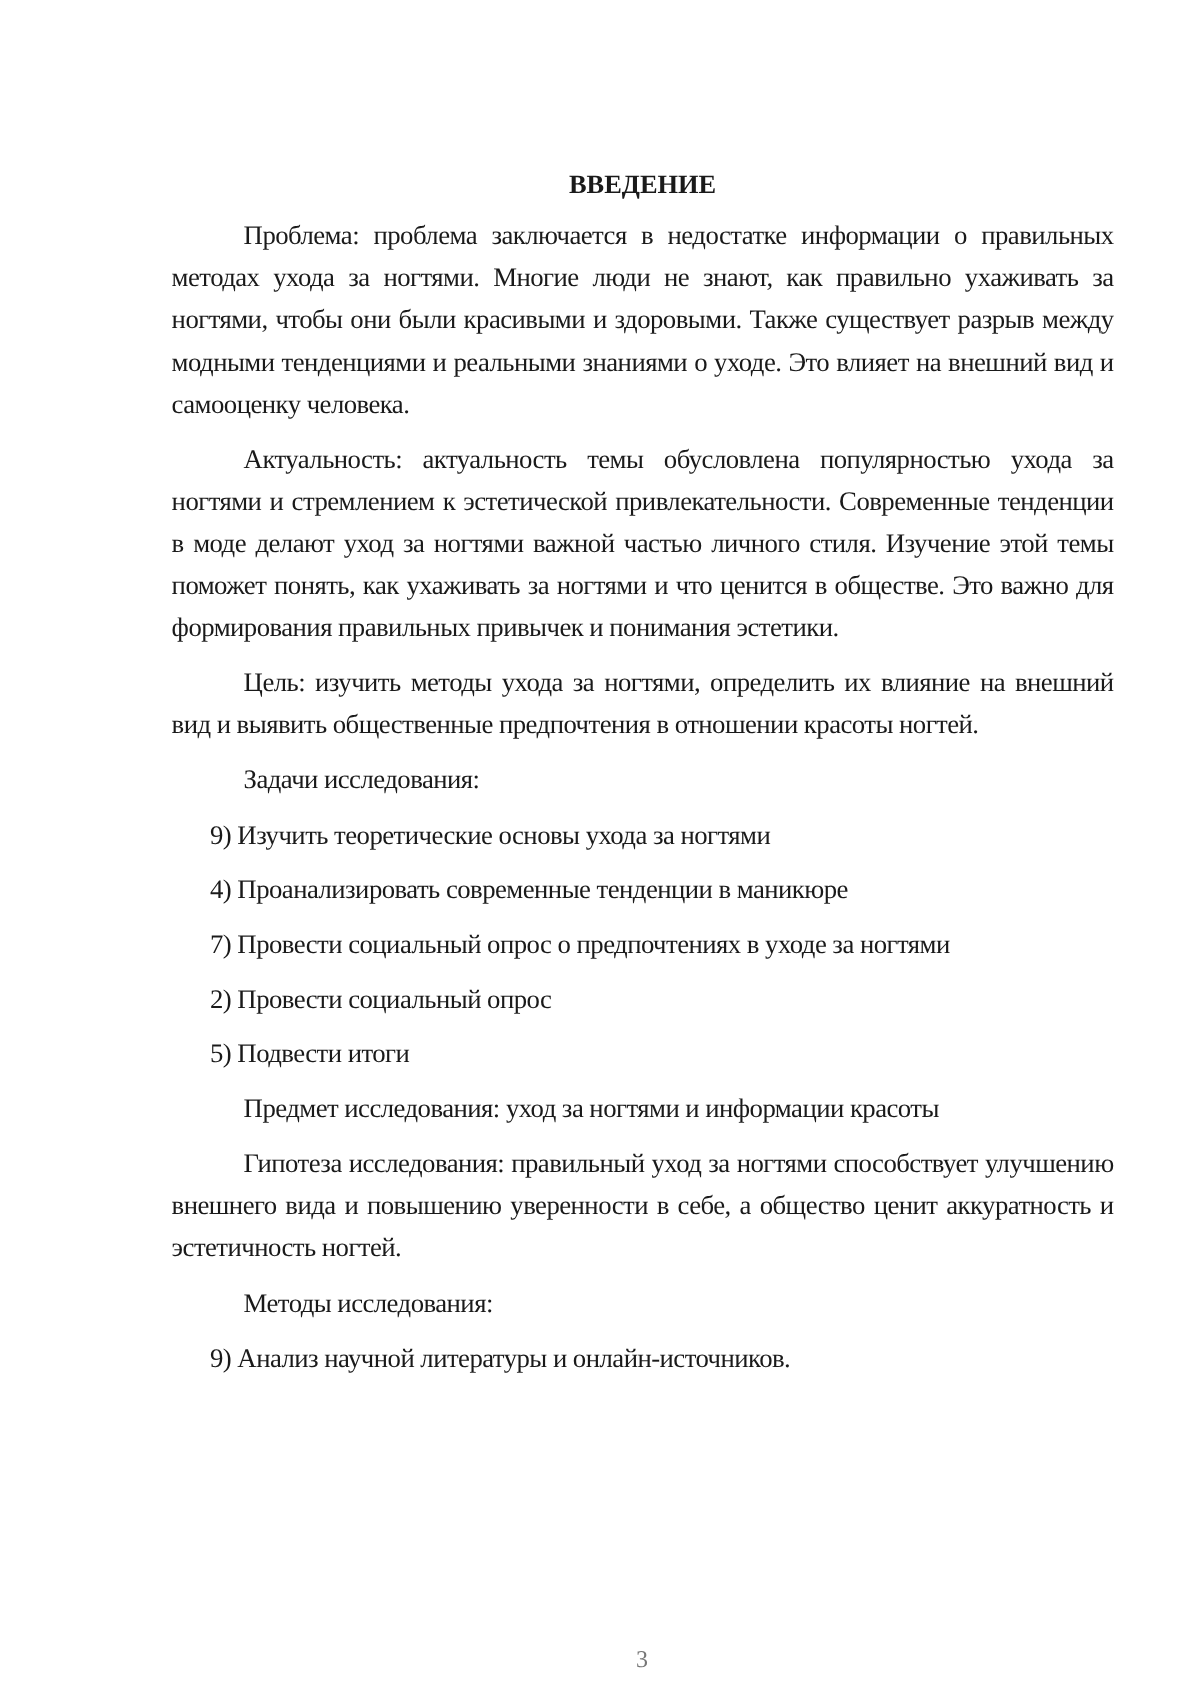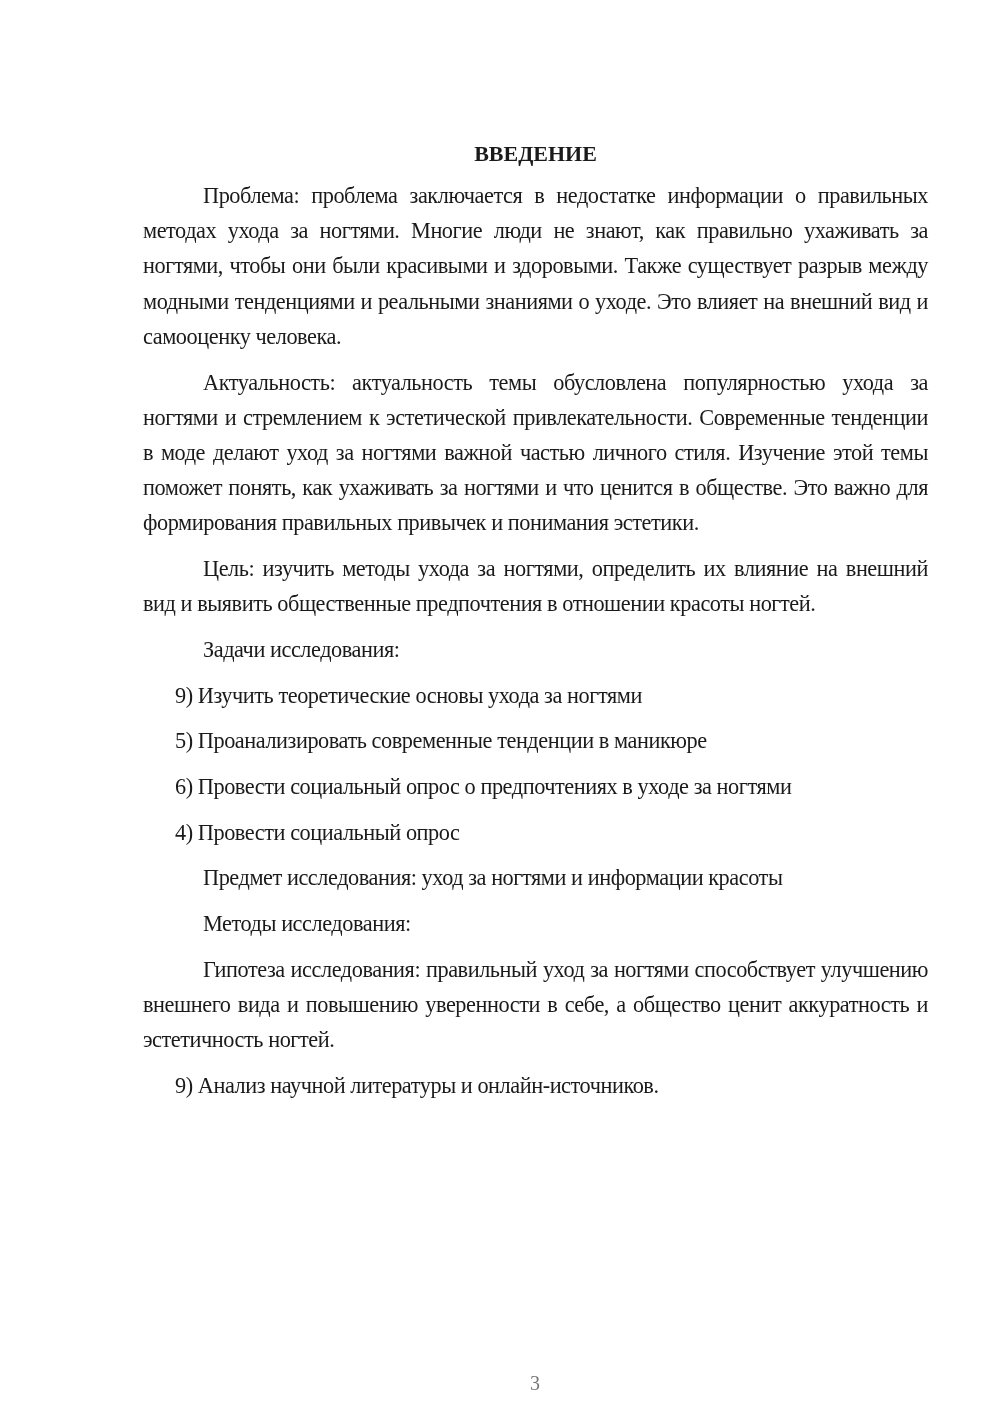--- a/index.html
+++ b/index.html
@@ -33,28 +33,29 @@
   <div class="content">
     <h1 class="title">ВВЕДЕНИЕ</h1>
 
     <p class="para">Проблема: проблема заключается в недостатке информации о правильных методах ухода за ногтями. Многие люди не знают, как правильно ухаживать за ногтями, чтобы они были красивыми и здоровыми. Также существует разрыв между модными тенденциями и реальными знаниями о уходе. Это влияет на внешний вид и самооценку человека.</p>
     <p class="para">Актуальность: актуальность темы обусловлена популярностью ухода за ногтями и стремлением к эстетической привлекательности. Современные тенденции в моде делают уход за ногтями важной частью личного стиля. Изучение этой темы поможет понять, как ухаживать за ногтями и что ценится в обществе. Это важно для формирования правильных привычек и понимания эстетики.</p>
     <p class="para">Цель: изучить методы ухода за ногтями, определить их влияние на внешний вид и выявить общественные предпочтения в отношении красоты ногтей.</p>
     <p class="para solo">Задачи исследования:</p>
 
     <div>
       <p class="list-item">9) Изучить теоретические основы ухода за ногтями</p>
-      <p class="list-item">5) Проанализировать современные тенденции в маникюре</p>
-      <p class="list-item">6) Провести социальный опрос о предпочтениях в уходе за ногтями</p>
-      <p class="list-item">4) Провести социальный опрос</p>
+      <p class="list-item">4) Проанализировать современные тенденции в маникюре</p>
+      <p class="list-item">7) Провести социальный опрос о предпочтениях в уходе за ногтями</p>
+      <p class="list-item">2) Провести социальный опрос</p>
+      <p class="list-item">5) Подвести итоги</p>
     </div>
 
     <p class="para solo">Предмет исследования: уход за ногтями и информации красоты</p>
+    <p class="para">Гипотеза исследования: правильный уход за ногтями способствует улучшению внешнего вида и повышению уверенности в себе, а общество ценит аккуратность и эстетичность ногтей.</p>
     <p class="para solo">Методы исследования:</p>
-    <p class="para">Гипотеза исследования: правильный уход за ногтями способствует улучшению внешнего вида и повышению уверенности в себе, а общество ценит аккуратность и эстетичность ногтей.</p>
 
     <div>
       <p class="list-item">9) Анализ научной литературы и онлайн-источников.</p>
     </div>
   </div>
 
   <div class="page-number">3</div>
 </div>
 
 </body></html>

